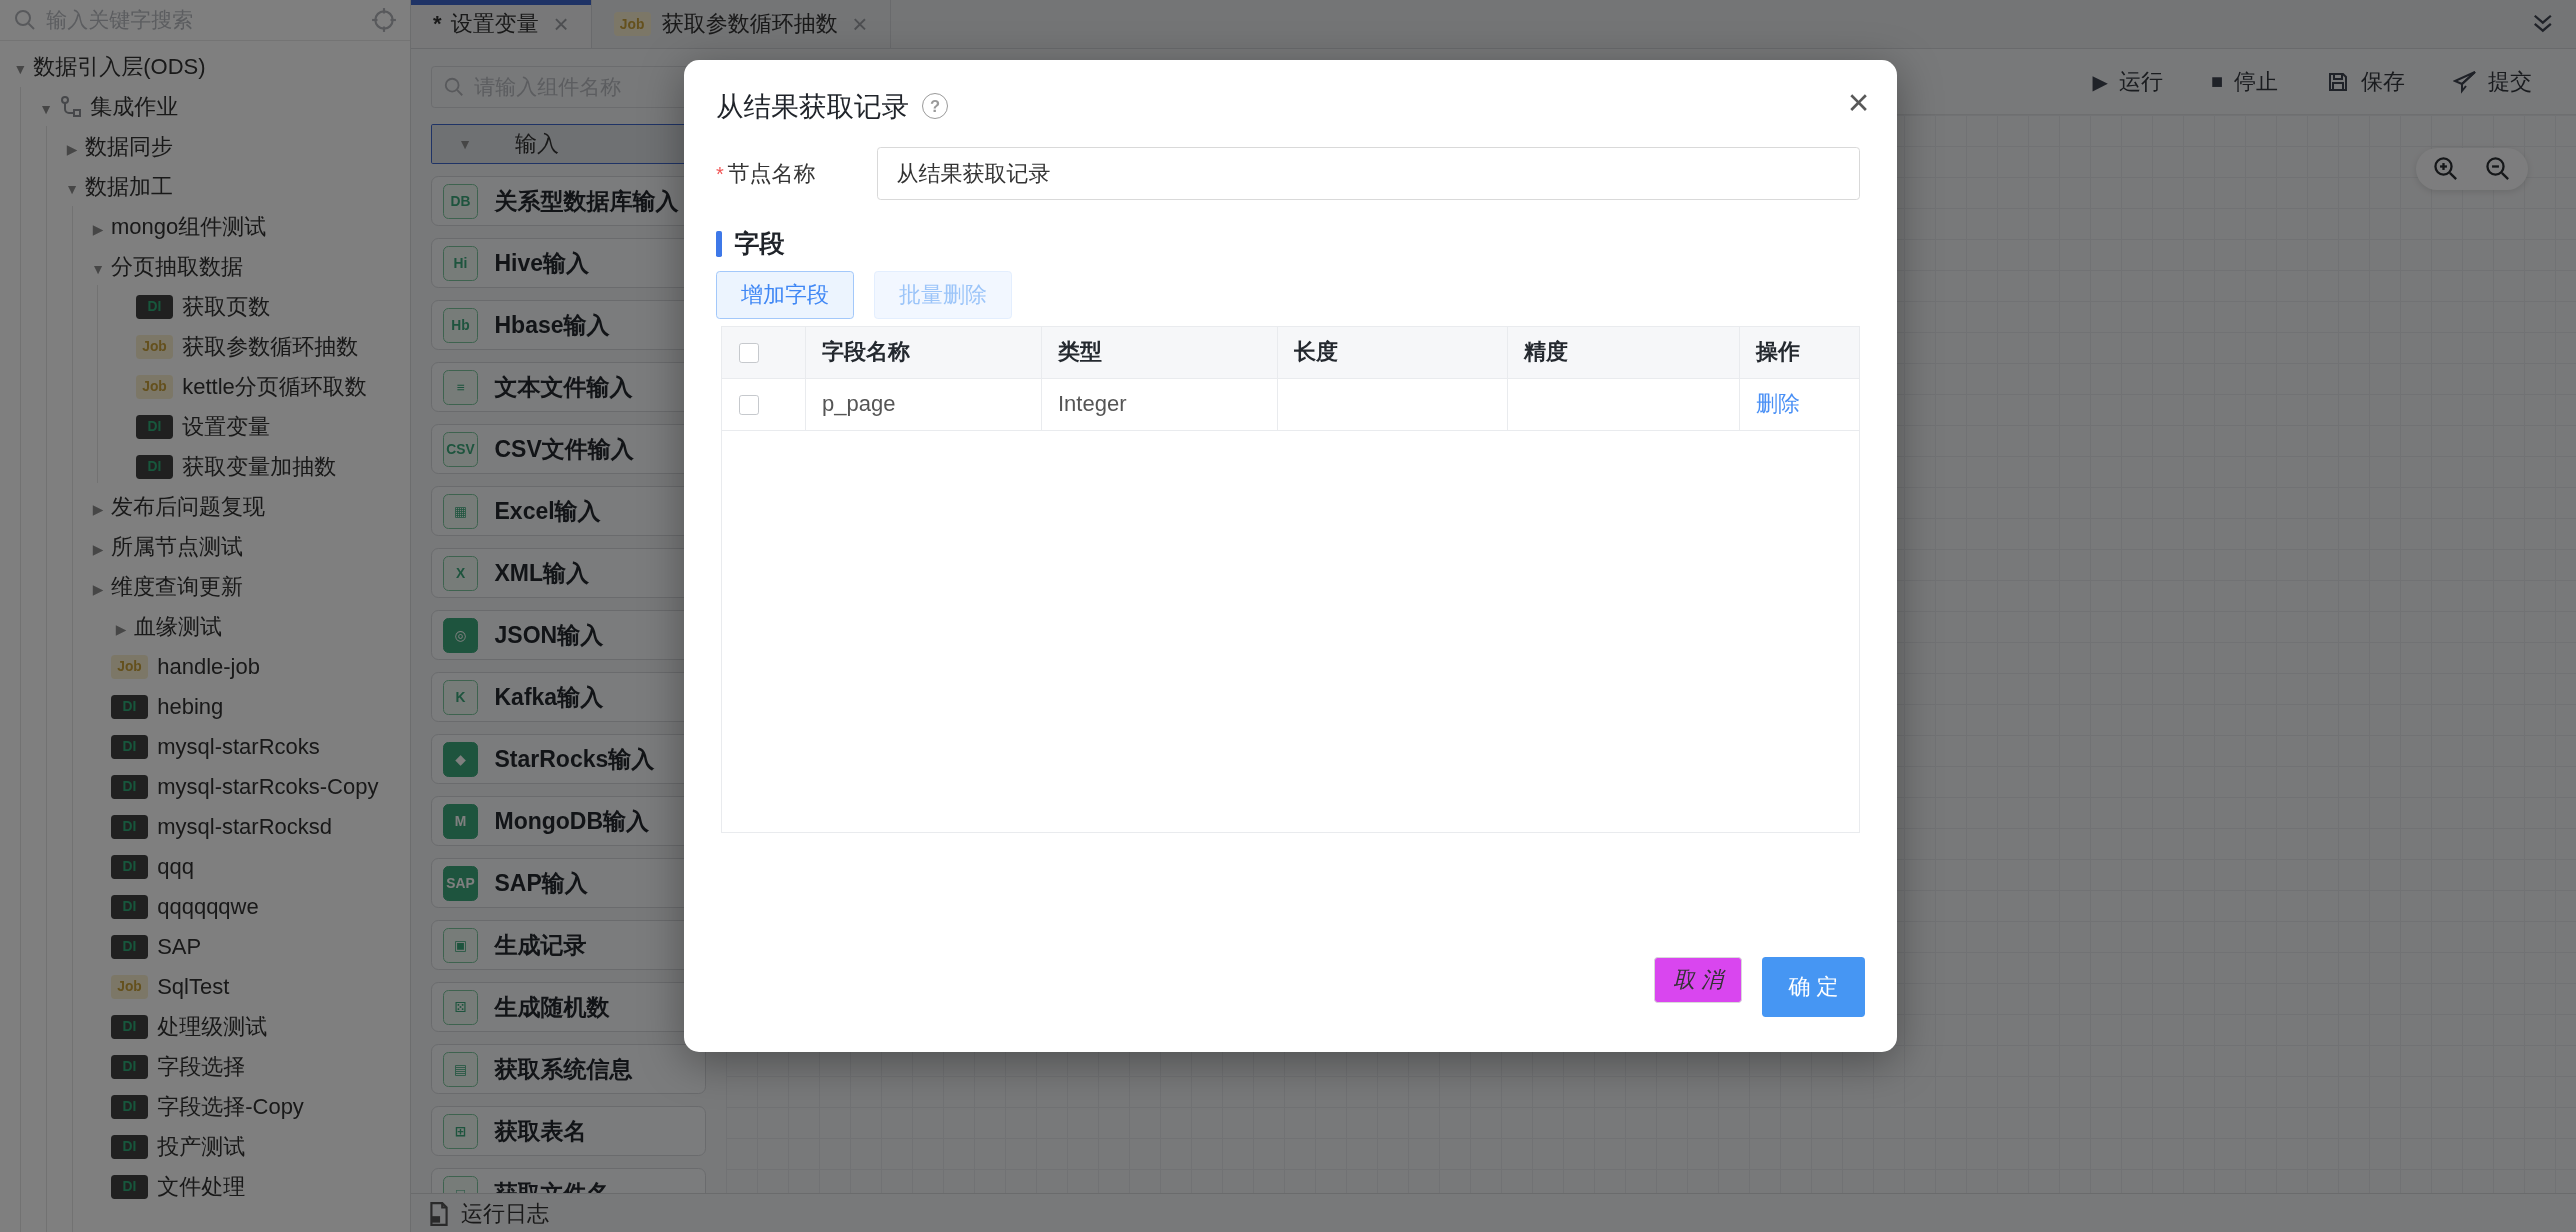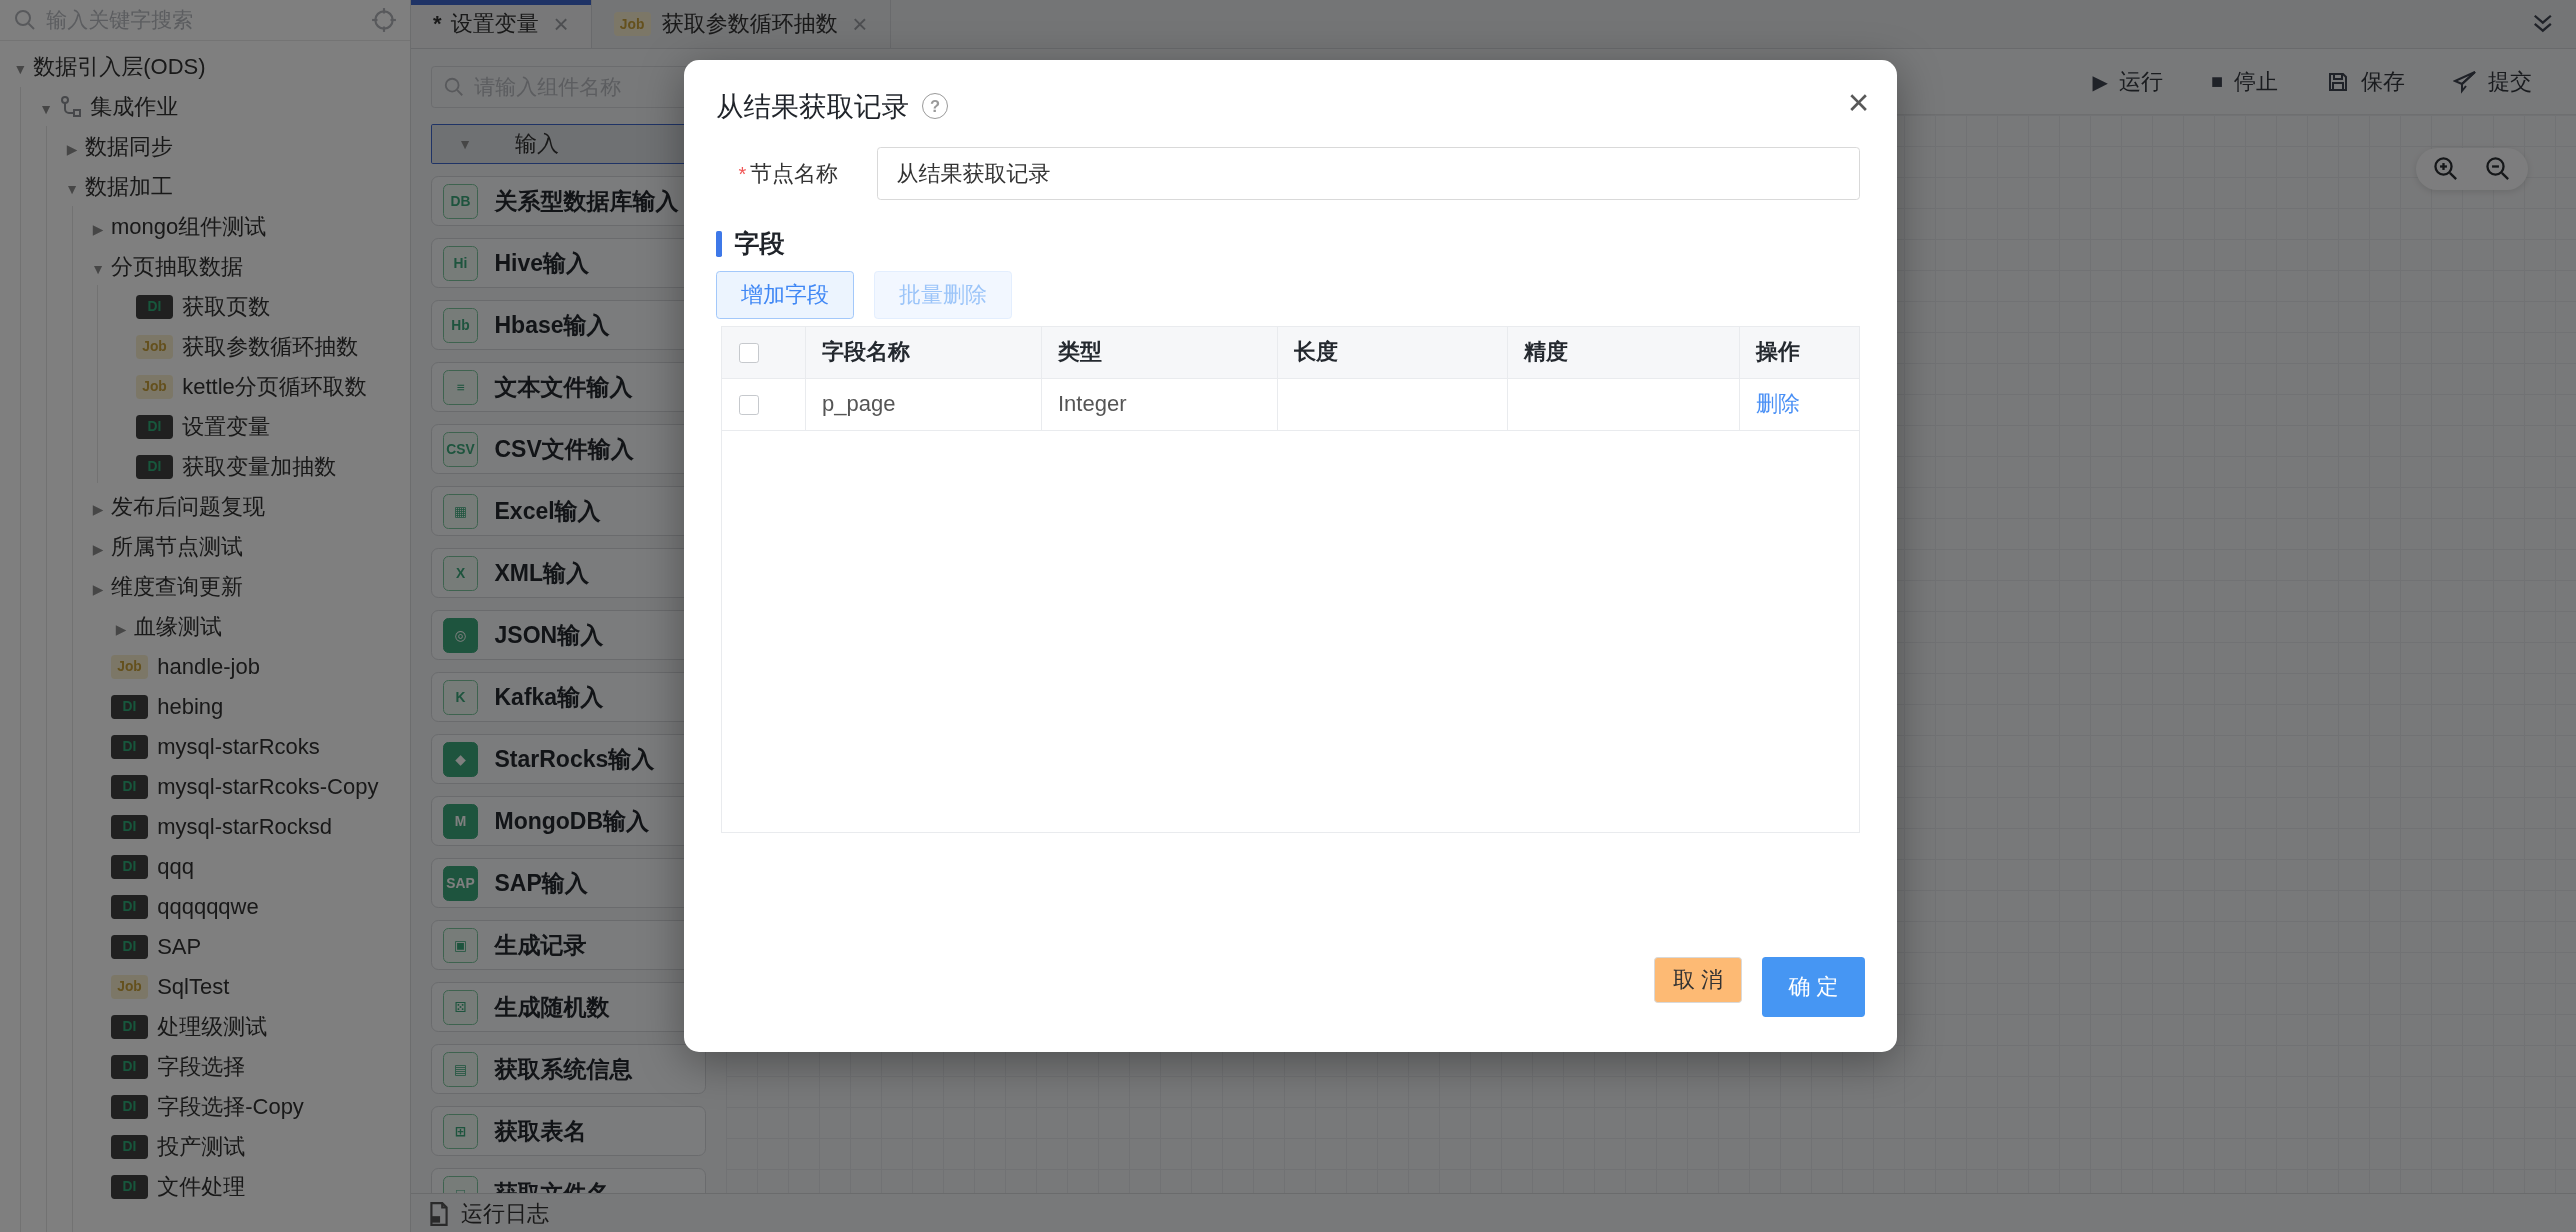--- a/index.html
+++ b/index.html
@@ -74,42 +74,42 @@
 
   
   .dim-overlay { position:absolute; inset:0; background:rgba(0,0,0,0.5); z-index:20; }
   .modal { position:absolute; left:684px; top:60px; width:1213px; height:992px; background:#fff; border-radius:15px;
     box-shadow:0 9.2px 44px rgba(0,0,0,.35); z-index:30; }
   .modal-title { position:absolute; left:32px; top:27.6px; font-size:27.6px; font-weight:500; color:#1f2329; display:flex; align-items:center; }
   .help-icon { width:26px; height:26px; border:1.8px solid #9a9a9a; border-radius:50%; color:#9a9a9a; font-size:16.5px; font-weight:bold;
     display:inline-flex; align-items:center; justify-content:center; margin-left:13px; cursor:pointer; }
   .modal-close { position:absolute; right:27.6px; top:24px; font-size:37px; color:#595959; line-height:1; cursor:pointer; }
   .form-row { position:absolute; left:32px; right:37px; top:87px; height:53px; display:flex; align-items:center; }
-  .form-label { width:161px; text-align:center; padding-right:16.5px; font-size:22px; color:#333; white-space:nowrap; }
+  .form-label { width:161px; text-align:left; padding-right:16.5px; font-size:22px; color:#333; white-space:nowrap; }
   .req { color:#f15656; margin-right:3.7px; font-size:20px; }
   .form-row input { flex:1; height:53px; border:0.9px solid #d9d9d9; border-radius:3.7px; font-size:22px; color:#333; padding:0 18.4px; outline:none; }
   .section-title { position:absolute; left:32px; top:167px; display:flex; align-items:center; }
   .section-bar { width:5.5px; height:26px; background:#3e78e8; border-radius:1.8px; margin-right:13px; }
   .section-text { font-size:25px; font-weight:600; color:#1f2329; }
   .btn-row { position:absolute; left:32px; top:211px; display:flex; }
   .btn-add { height:48px; padding:0 24px; border:0.9px solid #a3c8fa; background:#ecf4fe; color:#3f87f5; border-radius:3.7px; font-size:22px;
     display:flex; align-items:center; cursor:pointer; }
   .btn-batch { height:48px; padding:0 24px; margin-left:20px; border:0.9px solid #e3eefe; background:#f2f7ff; color:#9cc5f9; border-radius:3.7px;
     font-size:22px; display:flex; align-items:center; cursor:not-allowed; }
   .modal-table { position:absolute; left:37px; right:37px; top:266px; height:507px; border:0.9px solid #e9ebee; background:#fff; overflow:hidden; }
   .modal-table table { width:100%; border-collapse:collapse; table-layout:fixed; }
   .modal-table th, .modal-table td { border-right:0.9px solid #e9ebee; padding:0 16.5px; height:51px; text-align:left; font-size:22px; }
   .modal-table th:last-child, .modal-table td:last-child { border-right:none; }
   .modal-table thead th { background:#f6f7f9; color:#24292f; font-weight:bold; border-bottom:0.9px solid #e9ebee; }
   .modal-table tbody td { color:#555; border-bottom:0.9px solid #e9ebee; height:52px; }
   .cb { width:20px; height:20px; border:1.8px solid #c6c9cd; border-radius:2.8px; background:#fff; display:inline-block; vertical-align:middle; cursor:pointer; }
   .link-del { color:#4a90f5; cursor:pointer; }
   .modal-footer { position:absolute; right:32px; bottom:35px; display:flex; }
-  .btn-cancel { width:88px; height:46px; border:0.9px solid #d9d9d9; background:#fdba74; color:#333; border-radius:3.7px; font-size:22px;
-    display:flex; align-items:center; justify-content:center; cursor:pointer; }
+  .btn-cancel { width:88px; height:46px; border:0.9px solid #d9d9d9; background:#d946ef; color:#333; border-radius:3.7px; font-size:22px;
+    display:flex; align-items:center; justify-content:center; cursor:pointer;font-style:italic; }
   .btn-ok { width:103px; height:60px; margin-left:20px; background:#4696f3; color:#fff; border-radius:3.7px; font-size:22px;
     display:flex; align-items:center; justify-content:center; cursor:pointer; }
 </style>
 </head>
 <body>
 
 <div class="app">
 
   <div class="sidebar">
     <div class="sidebar-search">

